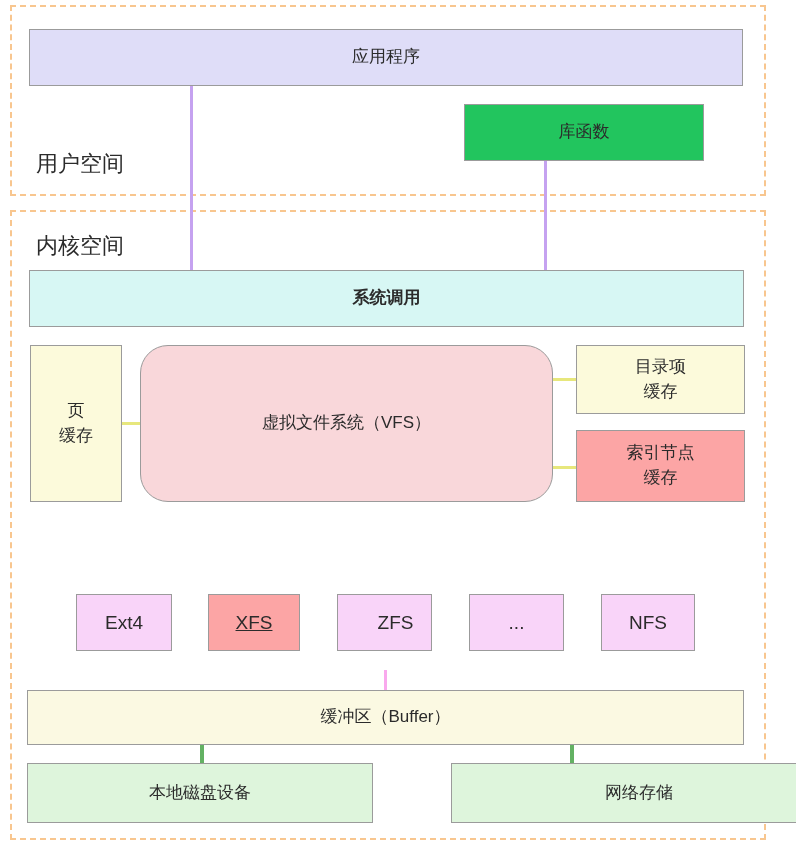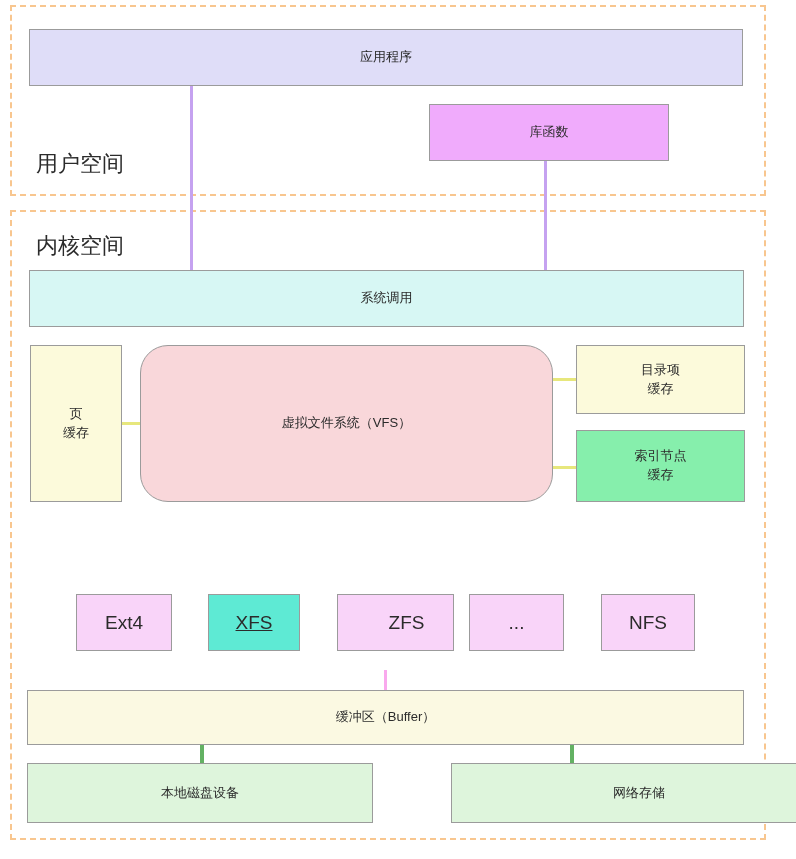--- a/index.html
+++ b/index.html
@@ -29,37 +29,37 @@
   .region-label.user   { left: 36px; top: 149px; }
   .region-label.kernel { left: 36px; top: 231px; text-align: right; }
   .node {
     position: absolute;
     box-sizing: border-box;
     border: 1px solid #9b9b9b;
     display: flex;
     flex-direction: column;
     align-items: center;
     justify-content: center;
-    font-size: 13px;
+    font-size: 17px;
     line-height: 1.45;
     text-align: center;
   }
   .node.application { left: 29px;  top: 29px;  width: 714px; height: 57px;  background: #dfddf8; }
   .node.library     { left: 429px; top: 104px; width: 240px; height: 57px;  background: #dfddf8; }
   .node.syscall     { left: 29px;  top: 270px; width: 715px; height: 57px;  background: #d7f7f4; }
   .node.pagecache   { left: 30px;  top: 345px; width: 92px;  height: 157px; background: #fcfadb; }
   .node.vfs         { left: 140px; top: 345px; width: 413px; height: 157px; background: #f9d7da; }
   .node.dentry      { left: 576px; top: 345px; width: 169px; height: 69px;  background: #fcfadb; }
   .node.inode       { left: 576px; top: 430px; width: 169px; height: 72px;  background: #fcfadb; }
   .node.fscontainer { left: 27px;  top: 512px; width: 717px; height: 158px; background: #f9edfb;
                       justify-content: flex-start; padding-top: 16px; }
   .node.fsitem      { top: 594px; height: 57px; background: #f9d4f9; font-size: 19px; }
   .node.fsitem.ext4 { left: 76px;  width: 96px; }
   .node.fsitem.xfs  { left: 208px; width: 92px; }
-  .node.fsitem.zfs  { left: 337px; width: 117px; padding-left: 22px; }
+  .node.fsitem.zfs  { left: 337px; width: 95px; padding-left: 22px; }
   .node.fsitem.dots { left: 469px; width: 95px; }
   .node.fsitem.nfs  { left: 601px; width: 94px; }
   .node.buffer      { left: 27px;  top: 690px; width: 717px; height: 55px;  background: #fbf9e2; }
   .node.localdisk   { left: 27px;  top: 763px; width: 346px; height: 60px;  background: #def5dc; }
   .node.network     { left: 415px; top: 763px; width: 376px; height: 60px;  background: #def5dc; margin-left: 36px; }
   .link { position: absolute; }
   .link.app-sys   { left: 190px; top: 86px;  width: 3px;  height: 184px; background: #c5a2f0; }
   .link.lib-sys   { left: 544px; top: 161px; width: 3px;  height: 109px; background: #c5a2f0; }
   .link.pc-vfs    { left: 122px; top: 422px; width: 18px; height: 3px;   background: #e7e77c; }
   .link.vfs-den   { left: 553px; top: 378px; width: 23px; height: 3px;   background: #e7e77c; }
@@ -84,51 +84,51 @@
   <div class="link vfs-den" style="background-color: rgb(231, 231, 124);"></div>
   <div class="link vfs-ino" style="background-color: rgb(231, 231, 124);"></div>
   <div class="link fs-buf" style="background-color: rgb(249, 169, 237);"></div>
   <div class="link buf-disk" style="background-color: rgb(99, 177, 99);"></div>
   <div class="link buf-net" style="background-color: rgb(99, 177, 99);"></div>
 
   <div class="node application" style="background-color: rgb(223, 221, 248);">
     <span>应用程序</span>
   </div>
 
-  <div class="node library" style="background-color: #f0abfc;">
+  <div class="node library" style="background-color: #22c55e; margin-left: 35px;">
     <span>库函数</span>
   </div>
 
-  <div class="node syscall" style="background-color: rgb(215, 247, 244);">
+  <div class="node syscall" style="background-color: rgb(215, 247, 244); font-weight: bold;">
     <span>系统调用</span>
   </div>
 
   <div class="node pagecache" style="background-color: rgb(252, 250, 219);">
     <span>页</span>
     <span>缓存</span>
   </div>
 
   <div class="node vfs" style="background-color: rgb(249, 215, 218); border-radius: 28px;">
     <span>虚拟文件系统（VFS）</span>
   </div>
 
   <div class="node dentry" style="background-color: rgb(252, 250, 219);">
     <span>目录项</span>
     <span>缓存</span>
   </div>
 
-  <div class="node inode" style="background-color: #86efac;">
+  <div class="node inode" style="background-color: #fca5a5;">
     <span>索引节点</span>
     <span>缓存</span>
   </div>
 
   <div class="node fsitem ext4" style="background-color: rgb(249, 212, 249);">
     <span>Ext4</span>
   </div>
-  <div class="node fsitem xfs" style="background-color: #5eead4; text-decoration: underline;">
+  <div class="node fsitem xfs" style="background-color: #fca5a5; text-decoration: underline;">
     <span>XFS</span>
   </div>
   <div class="node fsitem zfs" style="background-color: rgb(249, 212, 249);">
     <span>ZFS</span>
   </div>
   <div class="node fsitem dots" style="background-color: rgb(249, 212, 249);">
     <span>...</span>
   </div>
   <div class="node fsitem nfs" style="background-color: rgb(249, 212, 249);">
     <span>NFS</span>

